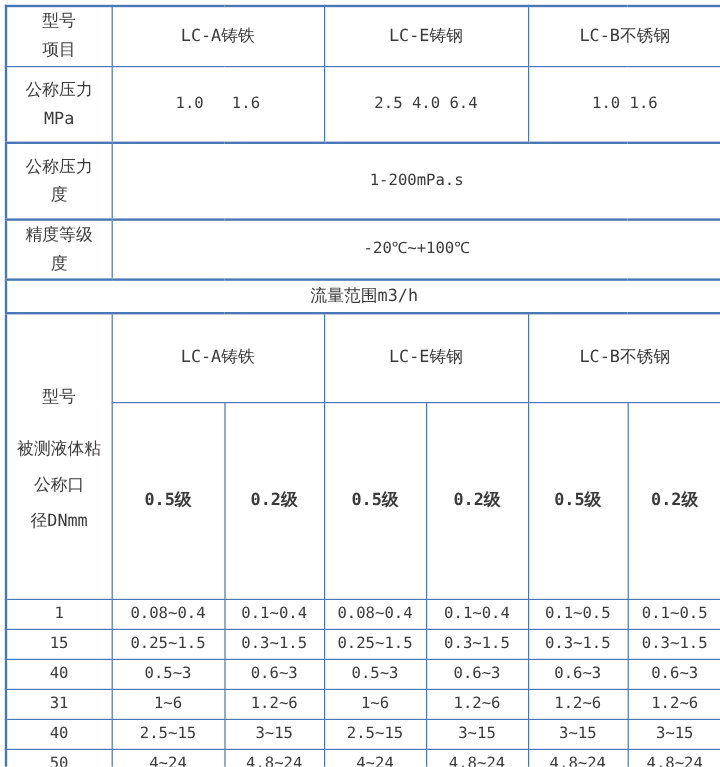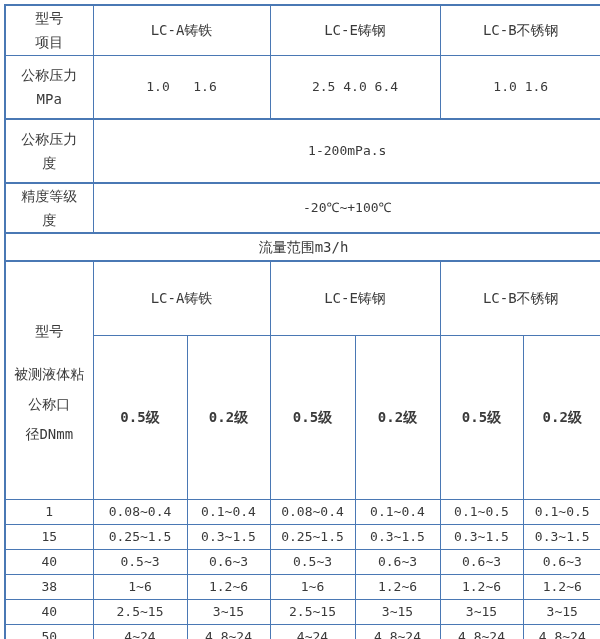--- a/index.html
+++ b/index.html
@@ -144,21 +144,21 @@
     <tr class="hdata">
       <td class="val">40</td>
       <td class="val">0.5~3</td>
       <td class="val">0.6~3</td>
       <td class="val">0.5~3</td>
       <td class="val">0.6~3</td>
       <td class="val">0.6~3</td>
       <td class="val">0.6~3</td>
     </tr>
     <tr class="hdata">
-      <td class="val">38</td>
+      <td class="val">31</td>
       <td class="val">1~6</td>
       <td class="val">1.2~6</td>
       <td class="val">1~6</td>
       <td class="val">1.2~6</td>
       <td class="val">1.2~6</td>
       <td class="val">1.2~6</td>
     </tr>
     <tr class="hdata">
       <td class="val">40</td>
       <td class="val">2.5~15</td>

